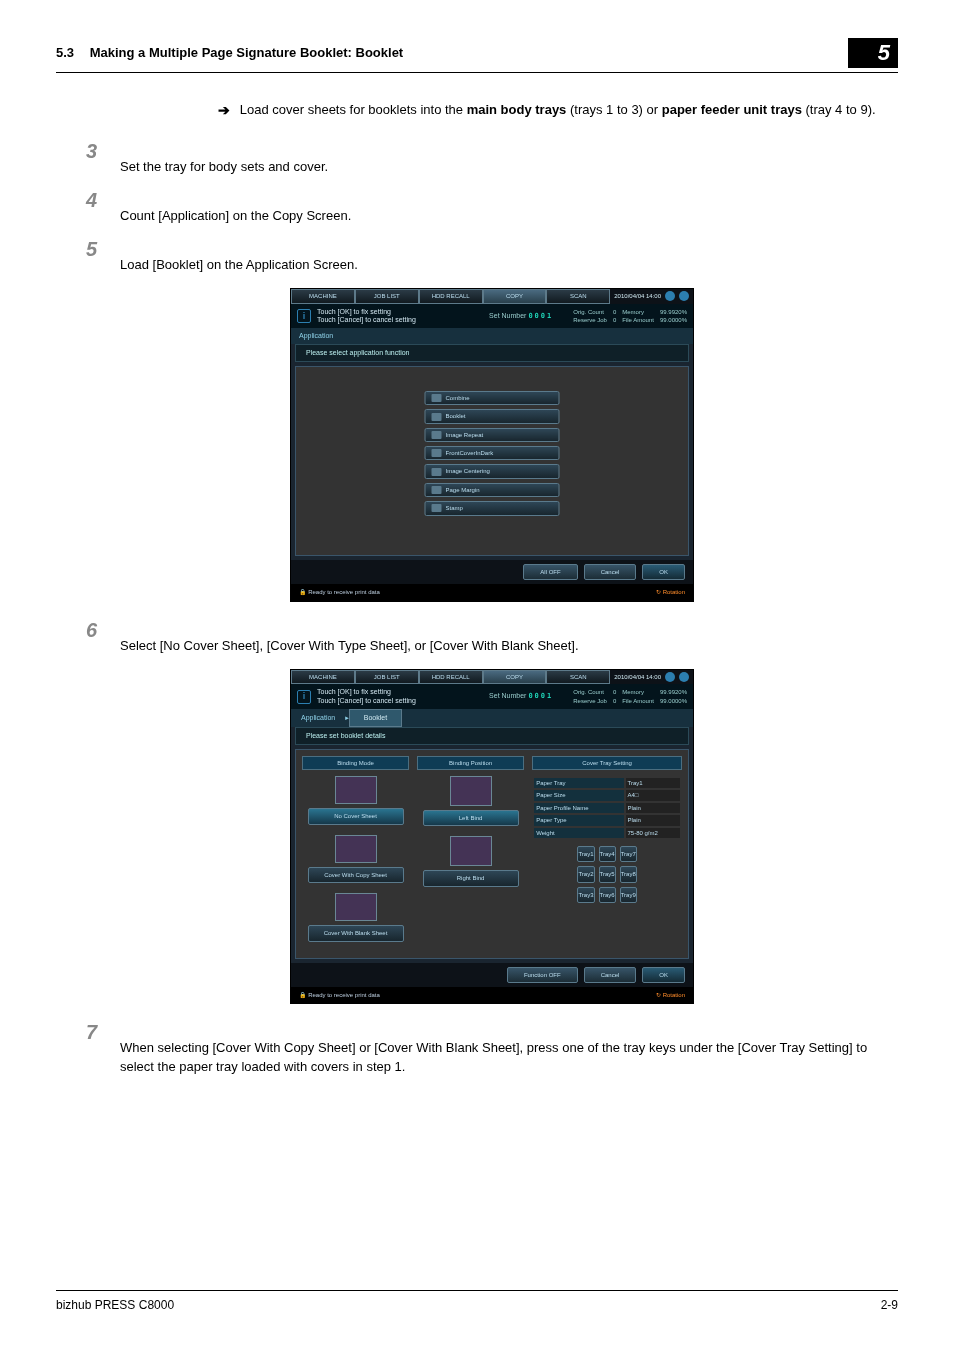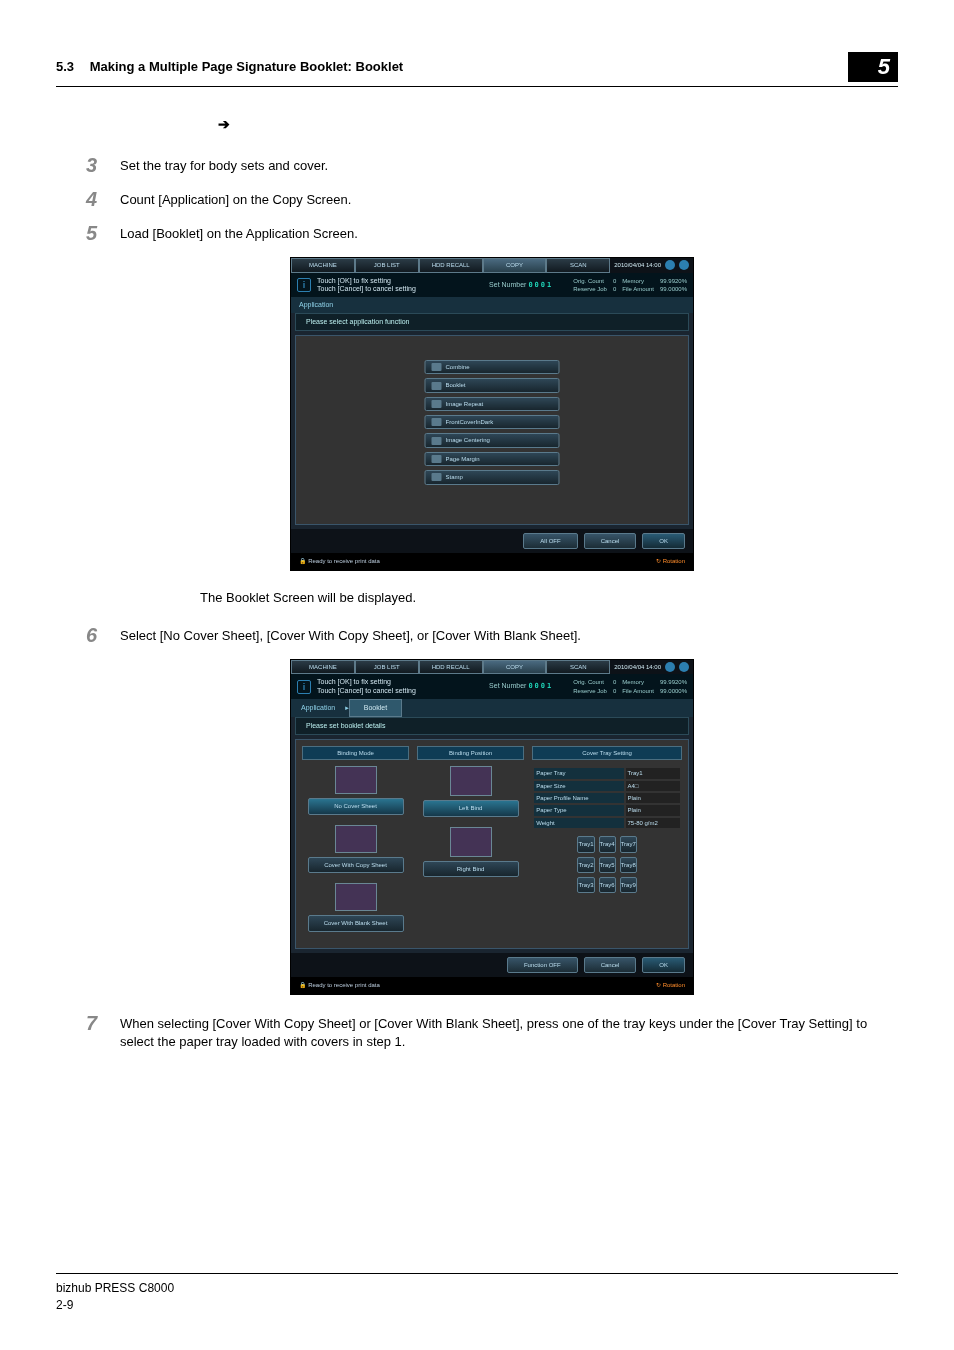--- a/index.html
+++ b/index.html
@@ -6,21 +6,21 @@
   body {
     font-family: Arial, Helvetica, sans-serif;
     background: #fff;
     color: #000;
     width: 954px;
     height: 1350px;
     position: relative;
     font-size: 13px;
     line-height: 1.4;
   }
-  .page-inner { padding: 52px 56px 0 56px; }
+  .page-inner { padding: 38px 56px 0 56px; }
   .header-row {
     display: flex;
     align-items: center;
     justify-content: space-between;
     border-bottom: 1px solid #000;
     padding-bottom: 4px;
   }
   .header-left { font-weight: bold; font-size: 13px; }
   .section-num { margin-right: 12px; }
   .chapter-badge {
@@ -35,21 +35,21 @@
     font-size: 22px;
     font-weight: bold;
     font-style: italic;
   }
   .content { padding-top: 28px; padding-left: 30px; }
   .arrow-row { display: flex; align-items: flex-start; margin-left: 132px; margin-bottom: 20px; }
   .arrow { font-weight: bold; margin-right: 10px; font-size: 14px; }
   .arrow-text { flex: 1; }
   .step-row { display: flex; align-items: flex-start; margin-bottom: 14px; }
   .step-num { width: 34px; font-size: 20px; font-weight: bold; color: #888; font-style: italic; line-height: 1; }
-  .step-text { flex: 1; padding-top: 2px; }
+  .step-text { flex: 1; padding-top: 2px; margin-top: 15px; }
   .screenshot-wrap { display: flex; justify-content: center; margin: 12px 0 18px 0; }
   .screenshot {
     width: 404px;
     background: #1a2530;
     color: #cfe8f0;
     font-size: 7px;
     border: 1px solid #000;
   }
   .screenshot2 { width: 404px; }
   .ss-tabs { display: flex; background: #0d1218; }
@@ -90,41 +90,43 @@
   .ss-traygrid { display:grid; grid-template-columns:repeat(3,1fr); gap:4px; margin-top:6px; }
   .ss-tray { background:linear-gradient(#2e4656,#18262e); border:1px solid #5a7a8c; color:#bde; font-size:6px; text-align:center; padding:3px 0; border-radius:2px; }
   .plain-text { margin-left: 114px; margin-bottom: 18px; margin-top: 6px; }
   .footer {
     position: absolute;
     bottom: 36px;
     left: 56px;
     right: 56px;
     border-top: 1px solid #000;
     display: flex;
-    justify-content: flex-end;
+    justify-content: space-between;
     padding-top: 6px;
     font-size: 12px;
-    flex-direction: column;
   }
 </style>
 </head>
 <body>
 
 <div class="page-inner">
   <div class="header-row">
     <div class="header-left">
       <span class="section-num">5.3</span>
       <span>Making a Multiple Page Signature Booklet: Booklet</span>
     </div>
     <div class="chapter-badge">5</div>
   </div>
 
   <div class="content">
     <div class="arrow-row">
       <span class="arrow">➔</span>
+      <div class="arrow-text">
+        <span>Load cover sheets for booklets into the </span><b>main body trays</b><span> (trays 1 to 3) or </span><b>paper feeder unit trays</b><span> (tray 4 to 9).</span>
+      </div>
     </div>
 
     <div class="step-row">
       <div class="step-num">3</div>
       <div class="step-text">Set the tray for body sets and cover.</div>
     </div>
     <div class="step-row">
       <div class="step-num">4</div>
       <div class="step-text">Count [Application] on the Copy Screen.</div>
     </div>
@@ -213,25 +215,24 @@
           <div class="ss-btn">Cancel</div>
           <div class="ss-btn active">OK</div>
         </div>
         <div class="ss-foot">
           <span>🔒 <span>Ready to receive print data</span></span>
           <span class="rot">↻ <span>Rotation</span></span>
         </div>
       </div>
     </div>
 
-    <div class="plain-text">The Booklet Screen will be displayed.</div>
 
     <div class="step-row">
       <div class="step-num">6</div>
-      <div class="step-text">Select [No Cover Sheet], [Cover With Copy Sheet], or [Cover With Blank Sheet].</div>
+      <div class="step-text">Select [No Cover Sheet], [Cover With Type Sheet], or [Cover With Blank Sheet].</div>
     </div>
 
     <div class="screenshot-wrap">
       <div class="screenshot screenshot2">
         <div style="display:flex;">
           <div class="ss-tabs" style="flex:1;">
             <div class="ss-tab">MACHINE</div>
             <div class="ss-tab">JOB LIST</div>
             <div class="ss-tab">HDD RECALL</div>
             <div class="ss-tab active">COPY</div>

